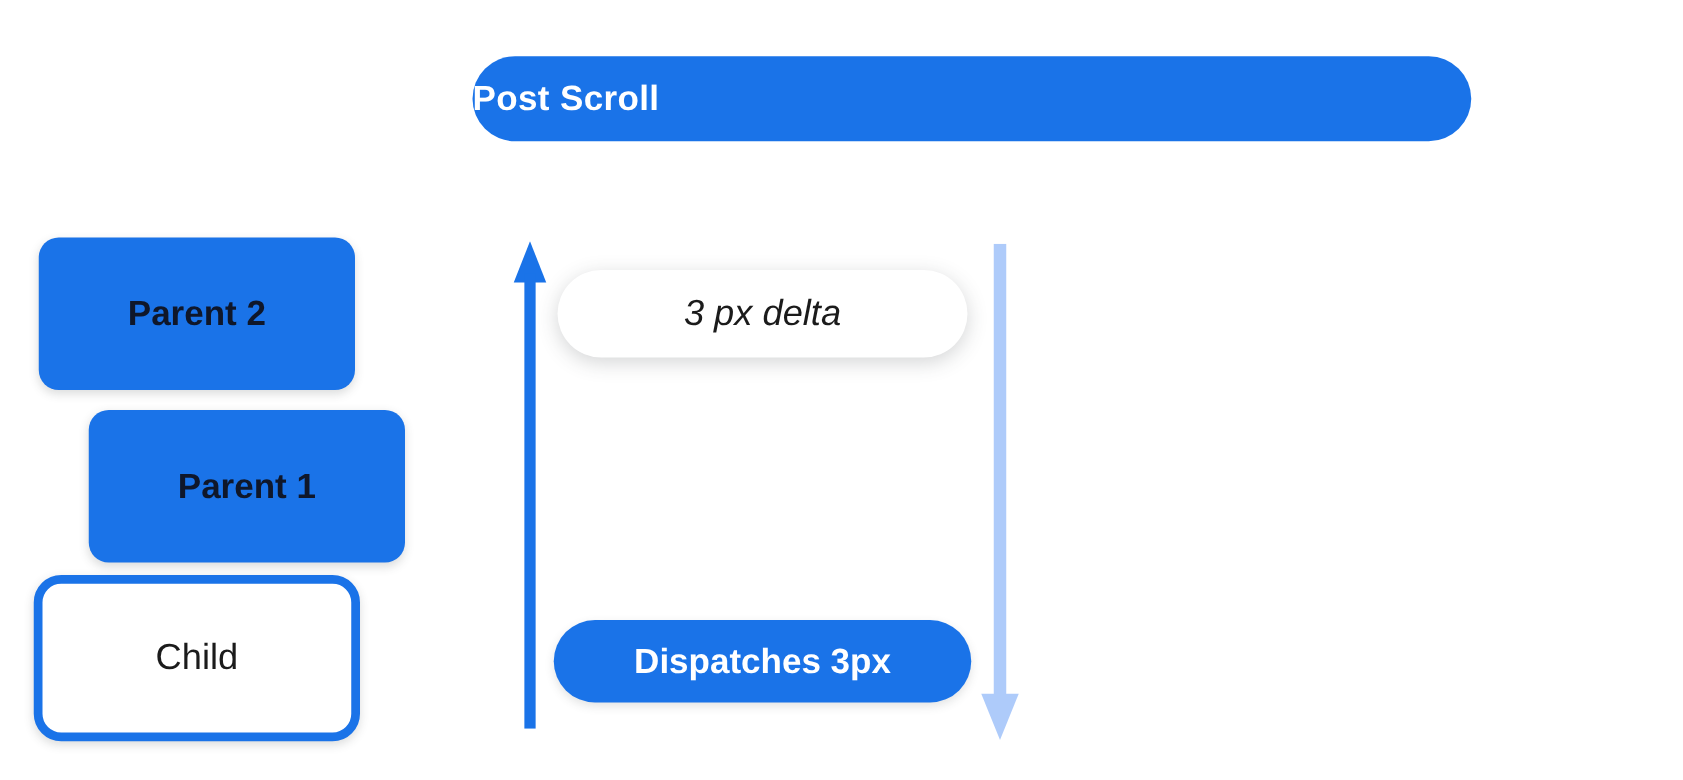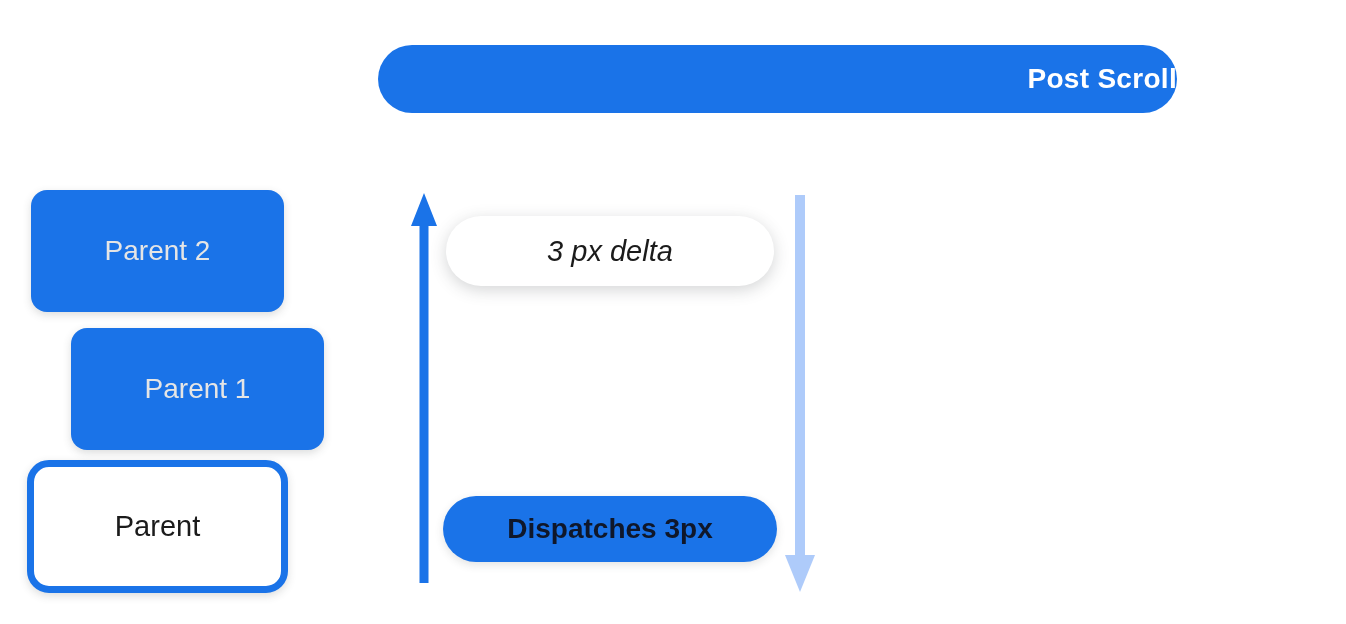--- a/index.html
+++ b/index.html
@@ -19,21 +19,21 @@
   .banner {
     position: absolute;
     left: 378px;
     top: 45px;
     width: 799px;
     height: 68px;
     background: #1a73e8;
     border-radius: 34px;
     display: flex;
     align-items: center;
-    justify-content: flex-end;
+    justify-content: flex-start;
     color: #ffffff;
     font-size: 28px;
     font-weight: 700;
     letter-spacing: 0.3px;
   }
   
   .box {
     position: absolute;
     left: 31px;
     width: 253px;
@@ -41,22 +41,22 @@
     border-radius: 16px;
     display: flex;
     align-items: center;
     justify-content: center;
     font-size: 28px;
     box-sizing: border-box;
     box-shadow: 0 3px 8px rgba(60,64,67,0.18);
   }
   .box.filled {
     background: #1a73e8;
-    color: #e5e5e5;
-    font-weight: 400;
+    color: #0f172a;
+    font-weight: 700;
   }
   .box.parent2 { top: 190px; }
   .box.parent1 { top: 328px; margin-left: 40px; }
   .box.outlined {
     left: 27px;
     top: 460px;
     width: 261px;
     height: 133px;
     background: #ffffff;
     border: 7px solid #1a73e8;
@@ -85,21 +85,21 @@
     font-size: 29px;
     box-shadow: 0 4px 16px rgba(60,64,67,0.22);
     font-style: italic;
   }
   .pill.dispatch {
     left: 443px;
     top: 496px;
     width: 334px;
     height: 66px;
     background: #1a73e8;
-    color: #0f172a;
+    color: #ffffff;
     font-weight: 700;
     box-shadow: 0 3px 8px rgba(60,64,67,0.15);
   }
   
   .up-arrow {
     position: absolute;
     left: 409px;
     top: 193px;
     width: 30px;
     height: 390px;
@@ -123,21 +123,21 @@
 
   <div class="box filled parent2">
     <span>Parent 2</span>
   </div>
 
   <div class="box filled parent1">
     <span>Parent 1</span>
   </div>
 
   <div class="box outlined">
-    <span>Parent</span>
+    <span>Child</span>
   </div>
 
   <svg class="up-arrow" viewBox="0 0 30 390" xmlns="http://www.w3.org/2000/svg" aria-hidden="true">
     <polygon points="15,0 2,33 28,33" fill="#1a73e8"></polygon>
     <rect x="10.5" y="26" width="9" height="364" fill="#1a73e8"></rect>
   </svg>
 
   <div class="pill delta">
     <span>3 px delta</span>
   </div>

